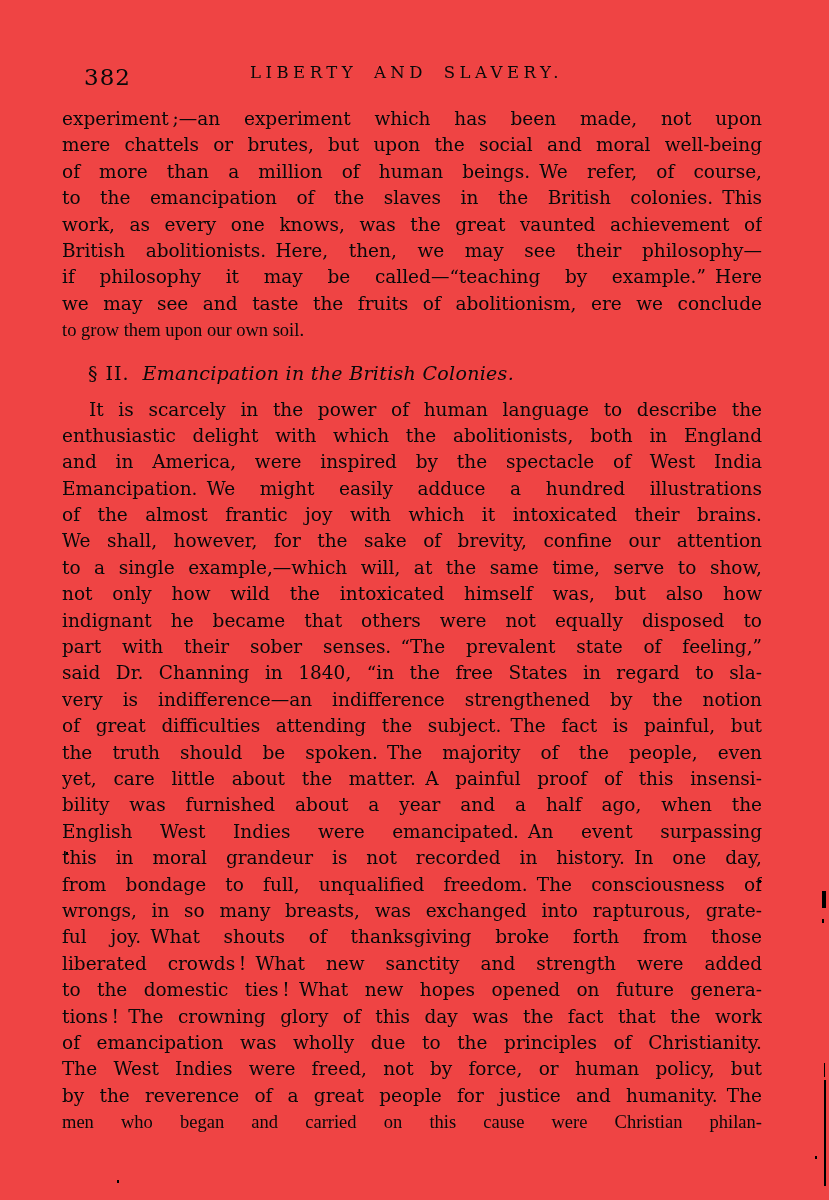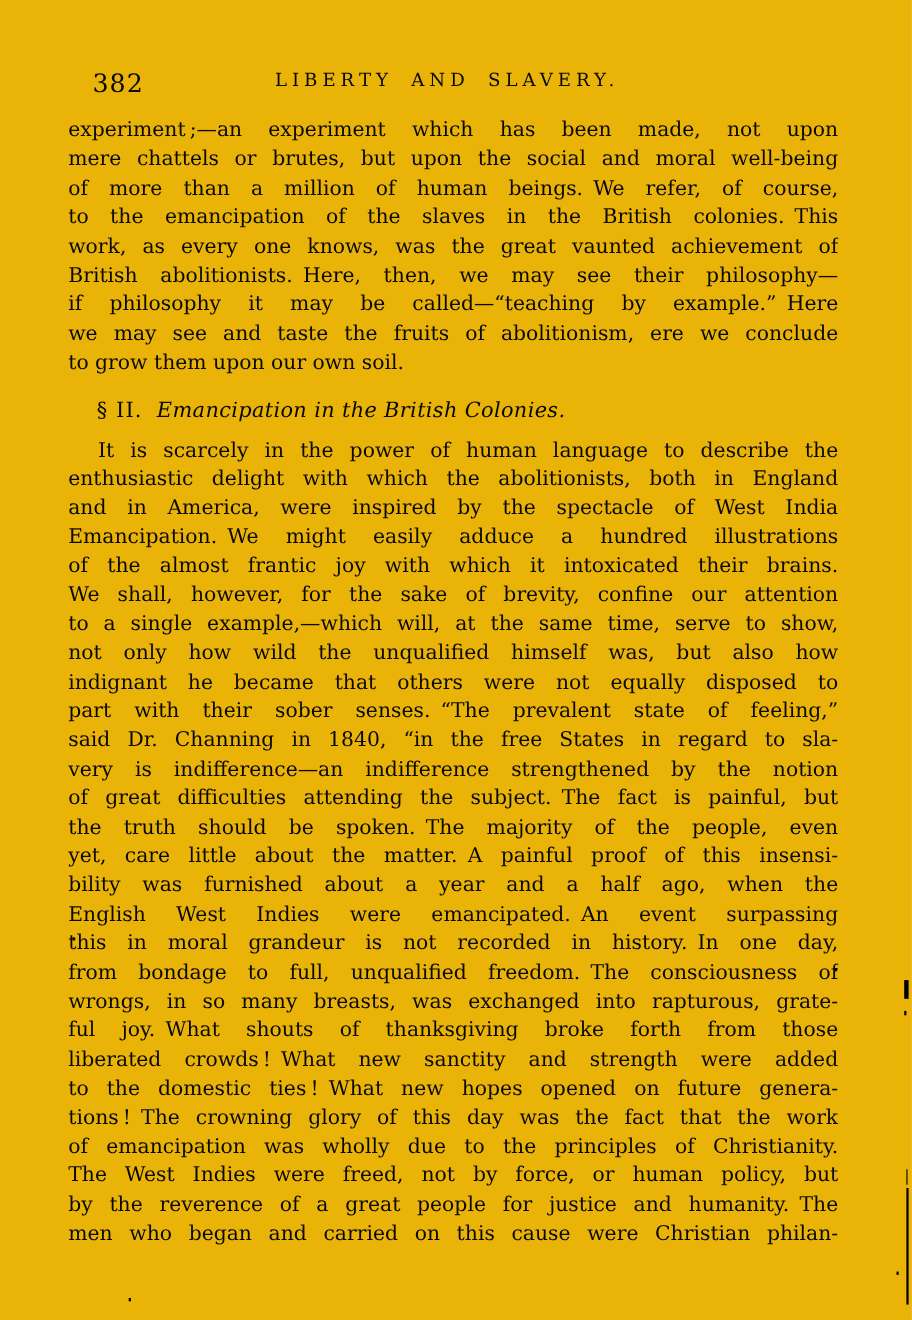--- a/index.html
+++ b/index.html
@@ -4,21 +4,21 @@
 <style>
   html, body {
     margin: 0;
     padding: 0;
     background: #ffffff;
   }
   .page {
     position: relative;
     width: 829px;
     height: 1200px;
-    background: #eab308;
+    background: #ef4444;
     overflow: hidden;
     font-family: "DejaVu Serif", serif;
     color: #090909;
   }
   
   .page-number {
     position: absolute;
     left: 84px;
     top: 64px;
     font-size: 23px;
@@ -47,20 +47,21 @@
     height: 26.4px;
     white-space: nowrap;          
     white-space: normal;
     text-align: justify;
     text-align-last: justify;
     text-justify: inter-word;
     overflow: hidden;
   }
   .para .line:last-child {
     text-align-last: left;        
+    font-family: Liberation Serif, serif;
   }
   .para.flush-last .line:last-child {
     text-align-last: justify;     
   }
   .para.indent-first .line:first-child {
     text-indent: 27px;
   }
   
   .heading {
     margin: 15px 0 10px 26px;
@@ -120,21 +121,21 @@
     </div>
 
     <div class="para flush-last indent-first">
         <div class="line">It is scarcely in the power of human language to describe the</div>
         <div class="line">enthusiastic delight with which the abolitionists, both in England</div>
         <div class="line">and in America, were inspired by the spectacle of West India</div>
         <div class="line">Emancipation. We might easily adduce a hundred illustrations</div>
         <div class="line">of the almost frantic joy with which it intoxicated their brains.</div>
         <div class="line">We shall, however, for the sake of brevity, confine our attention</div>
         <div class="line">to a single example,—which will, at the same time, serve to show,</div>
-        <div class="line">not only how wild the unqualified himself was, but also how</div>
+        <div class="line">not only how wild the intoxicated himself was, but also how</div>
         <div class="line">indignant he became that others were not equally disposed to</div>
         <div class="line">part with their sober senses. “The prevalent state of feeling,”</div>
         <div class="line">said Dr. Channing in 1840, “in the free States in regard to sla-</div>
         <div class="line">very is indifference—an indifference strengthened by the notion</div>
         <div class="line">of great difficulties attending the subject. The fact is painful, but</div>
         <div class="line">the truth should be spoken. The majority of the people, even</div>
         <div class="line">yet, care little about the matter. A painful proof of this insensi-</div>
         <div class="line">bility was furnished about a year and a half ago, when the</div>
         <div class="line">English West Indies were emancipated. An event surpassing</div>
         <div class="line">this in moral grandeur is not recorded in history. In one day,</div>

